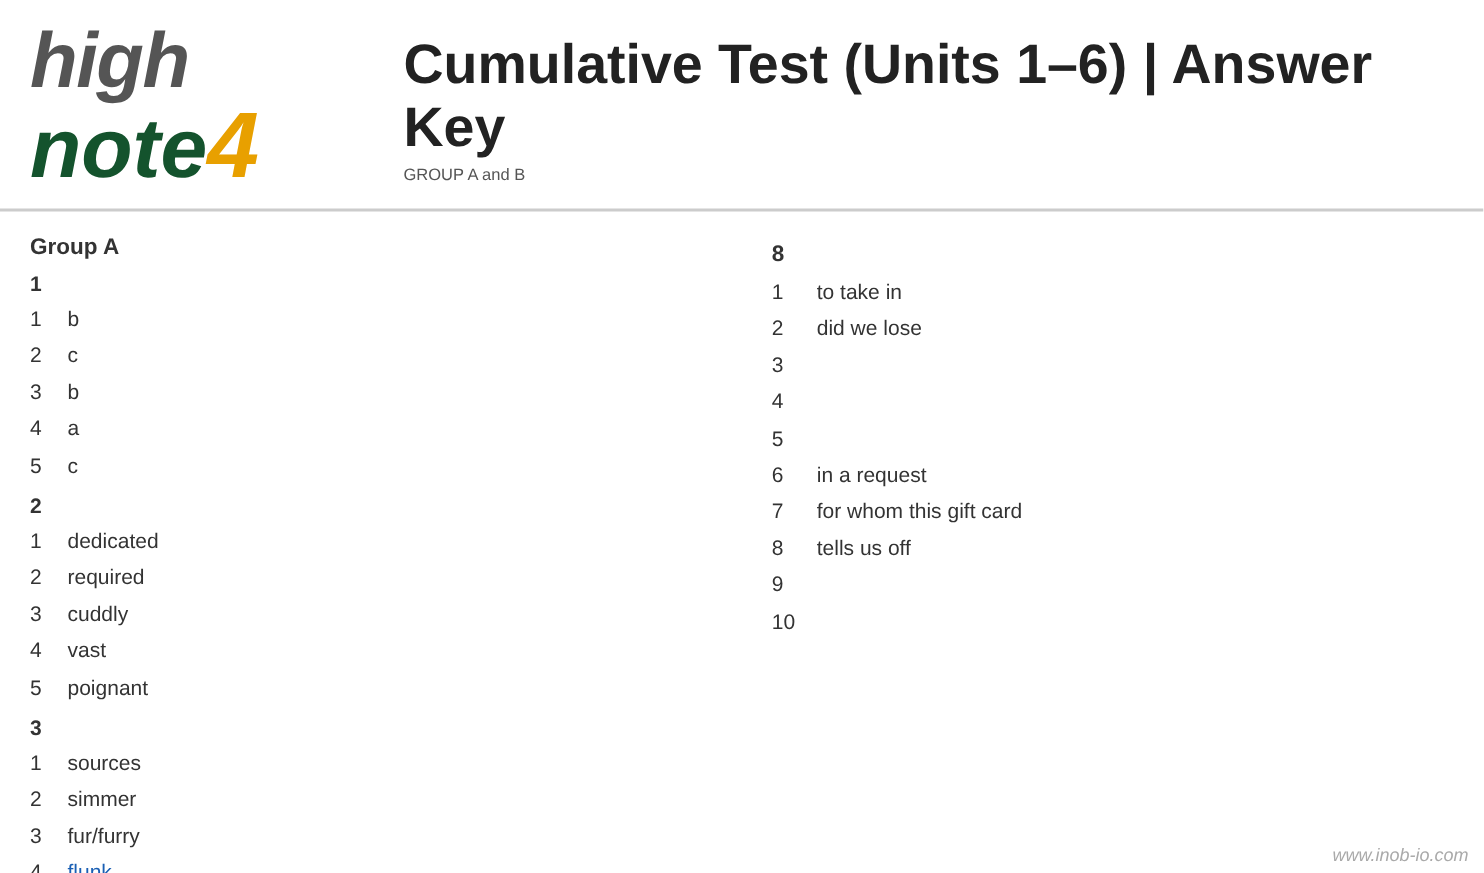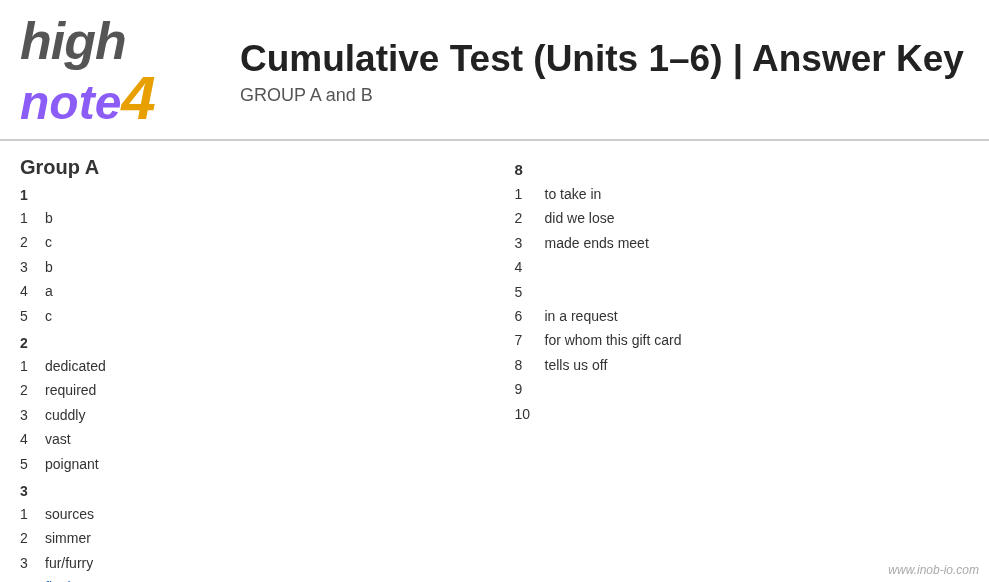--- a/index.html
+++ b/index.html
@@ -11,41 +11,42 @@
       width: 989px;
       min-height: 582px;
       overflow: hidden;
     }
 
     .header {
       display: flex;
       align-items: center;
       padding: 15px 20px 10px 20px;
       border-bottom: 2px solid #ccc;
+      gap: 29px;
     }
 
     .logo-container {
       width: 200px;
       flex-shrink: 0;
     }
 
     .logo-text {
       font-size: 52px;
       font-weight: 900;
       font-style: italic;
       color: #555;
       line-height: 1;
       letter-spacing: -1px;
     }
 
     .logo-note {
-      font-size: 48px;
+      font-size: 56px;
       font-weight: 900;
       font-style: italic;
-      color: #8b5cf6;
+      color: #14532d;
       line-height: 1;
     }
 
     .logo-number {
       font-size: 62px;
       font-weight: 900;
       color: #e8a000;
       line-height: 1;
       font-style: italic;
     }
@@ -61,21 +62,21 @@
     }
 
     .main-title {
       font-size: 37px;
       font-weight: bold;
       color: #222;
       margin-bottom: 5px;
     }
 
     .subtitle {
-      font-size: 18px;
+      font-size: 11px;
       color: #555;
     }
 
     .content {
       display: flex;
       padding: 15px 20px;
       gap: 0;
     }
 
     .left-column {
@@ -83,21 +84,21 @@
       padding-right: 20px;
     }
 
     .right-column {
       width: 50%;
       padding-left: 20px;
     }
 
     .group-header {
       font-weight: bold;
-      font-size: 20px;
+      font-size: 15px;
       margin-bottom: 8px;
     }
 
     .section-header {
       font-weight: bold;
       font-size: 14px;
       margin-top: 8px;
       margin-bottom: 4px;
     }
 
@@ -242,21 +243,20 @@
     <div class="right-answer-row">
       <span class="right-num">1</span>
       <span class="answer-val">to take in</span>
     </div>
     <div class="right-answer-row">
       <span class="right-num">2</span>
       <span class="answer-val">did we lose</span>
     </div>
     <div class="right-answer-row">
       <span class="right-num">3</span>
-      <span class="answer-val">made ends meet</span>
     </div>
     <div class="right-answer-row">
       <span class="right-num">4</span>
     </div>
     <div class="right-answer-row">
       <span class="right-num">5</span>
     </div>
     <div class="right-answer-row">
       <span class="right-num">6</span>
       <span class="answer-val">in a request</span>

